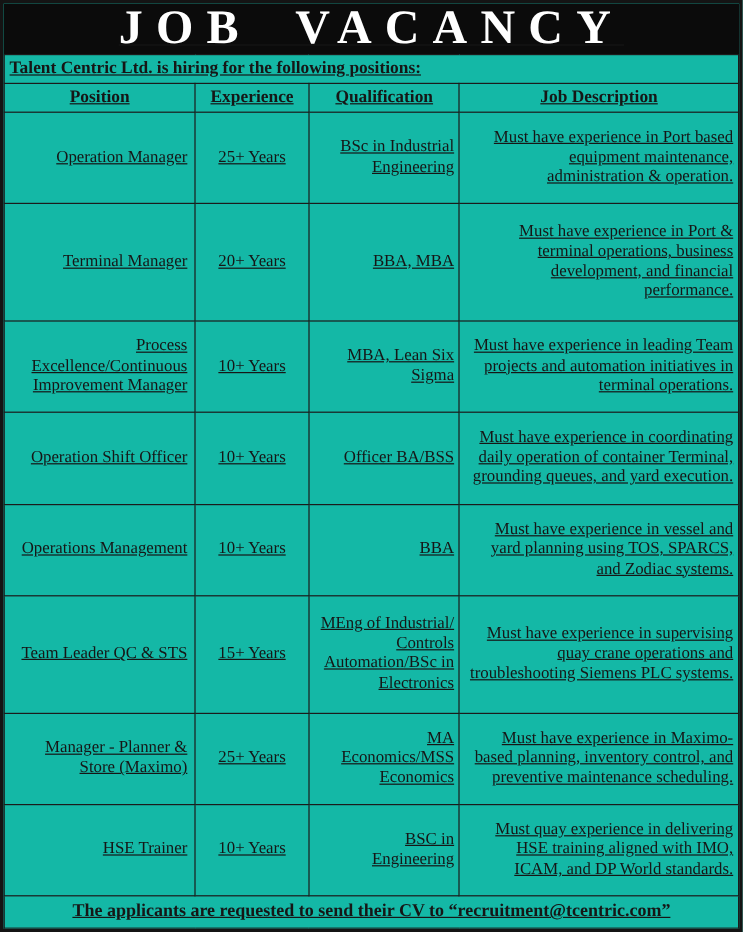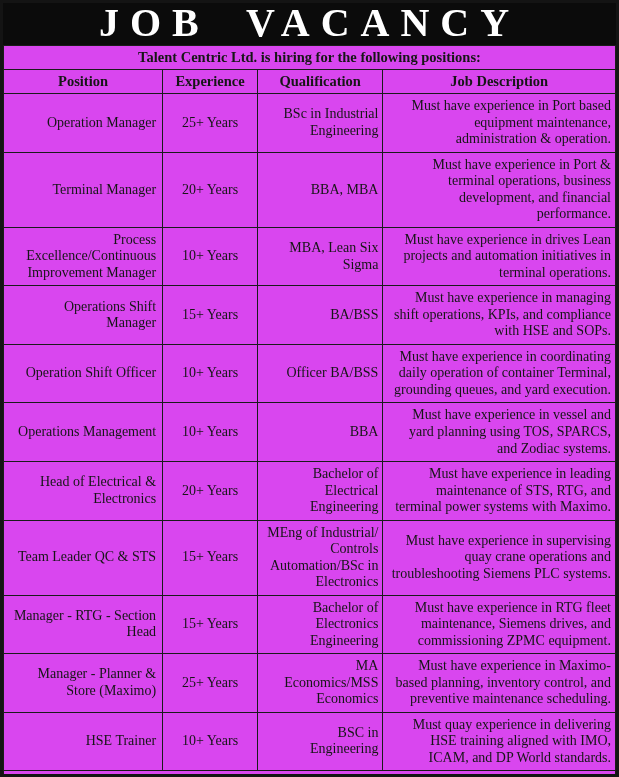--- a/index.html
+++ b/index.html
@@ -4,26 +4,27 @@
 <style>
   * { box-sizing: border-box; margin: 0; padding: 0; }
   html, body {
     background: #e9e7e2;
     font-family: "Liberation Serif", "DejaVu Serif", serif;
   }
   .page {
     width: 619px;
     height: 777px;
     margin: 0 auto;
-    background: #d946ef;
+    background: #14b8a6;
     border: 3px solid #141414;
     display: flex;
     flex-direction: column;
     color: #161616;
     overflow: hidden;
+    text-decoration: underline;
   }
   .title-bar {
     background: #0b0b0b;
     color: #ffffff;
     text-align: center;
     flex: 0 0 auto;
     padding: 1px 0 3px 0;
   }
   .title-bar .title-text {
     font-size: 40px;
@@ -45,21 +46,21 @@
   col.c-desc { width: 38%; }
   th, td {
     border: 1.5px solid #1b1b1b;
     font-size: 14px;
     line-height: 1.18;
     vertical-align: middle;
   }
   th.subtitle-cell {
     font-size: 14.5px;
     font-weight: bold;
-    text-align: center;
+    text-align: left;
     padding: 3px 4px;
   }
   th.col-head {
     font-weight: bold;
     text-align: center;
     padding: 3px 6px;
     font-size: 14.5px;
   }
   td.col-pos  { text-align: right; padding: 4px 6px 4px 9px; }
   td.col-exp  { text-align: center; padding: 4px 2px; }
@@ -109,57 +110,39 @@
         <tr>
     <td class="col-pos">Terminal Manager</td>
     <td class="col-exp">20+ Years</td>
     <td class="col-qual">BBA, MBA</td>
     <td class="col-desc">Must have experience in Port &amp; terminal operations, business development, and financial performance.</td>
   </tr>
         <tr>
     <td class="col-pos">Process Excellence/Continuous Improvement Manager</td>
     <td class="col-exp">10+ Years</td>
     <td class="col-qual">MBA, Lean Six Sigma</td>
-    <td class="col-desc">Must have experience in drives Lean projects and automation initiatives in terminal operations.</td>
-  </tr>
-        <tr>
-    <td class="col-pos">Operations Shift Manager</td>
-    <td class="col-exp">15+ Years</td>
-    <td class="col-qual">BA/BSS</td>
-    <td class="col-desc">Must have experience in managing shift operations, KPIs, and compliance with HSE and SOPs.</td>
+    <td class="col-desc">Must have experience in leading Team projects and automation initiatives in terminal operations.</td>
   </tr>
         <tr>
     <td class="col-pos">Operation Shift Officer</td>
     <td class="col-exp">10+ Years</td>
     <td class="col-qual">Officer BA/BSS</td>
     <td class="col-desc">Must have experience in coordinating daily operation of container Terminal, grounding queues, and yard execution.</td>
   </tr>
         <tr>
     <td class="col-pos">Operations Management</td>
     <td class="col-exp">10+ Years</td>
     <td class="col-qual">BBA</td>
     <td class="col-desc">Must have experience in vessel and yard planning using TOS, SPARCS, and Zodiac systems.</td>
   </tr>
         <tr>
-    <td class="col-pos">Head of Electrical &amp; Electronics</td>
-    <td class="col-exp">20+ Years</td>
-    <td class="col-qual">Bachelor of Electrical Engineering</td>
-    <td class="col-desc">Must have experience in leading maintenance of STS, RTG, and terminal power systems with Maximo.</td>
-  </tr>
-        <tr>
     <td class="col-pos">Team Leader QC &amp; STS</td>
     <td class="col-exp">15+ Years</td>
     <td class="col-qual">MEng of Industrial/ Controls Automation/BSc in Electronics</td>
     <td class="col-desc">Must have experience in supervising quay crane operations and troubleshooting Siemens PLC systems.</td>
-  </tr>
-        <tr>
-    <td class="col-pos">Manager - RTG - Section Head</td>
-    <td class="col-exp">15+ Years</td>
-    <td class="col-qual">Bachelor of Electronics Engineering</td>
-    <td class="col-desc">Must have experience in RTG fleet maintenance, Siemens drives, and commissioning ZPMC equipment.</td>
   </tr>
         <tr>
     <td class="col-pos">Manager - Planner &amp; Store (Maximo)</td>
     <td class="col-exp">25+ Years</td>
     <td class="col-qual">MA Economics/MSS Economics</td>
     <td class="col-desc">Must have experience in Maximo-based planning, inventory control, and preventive maintenance scheduling.</td>
   </tr>
         <tr>
     <td class="col-pos">HSE Trainer</td>
     <td class="col-exp">10+ Years</td>

